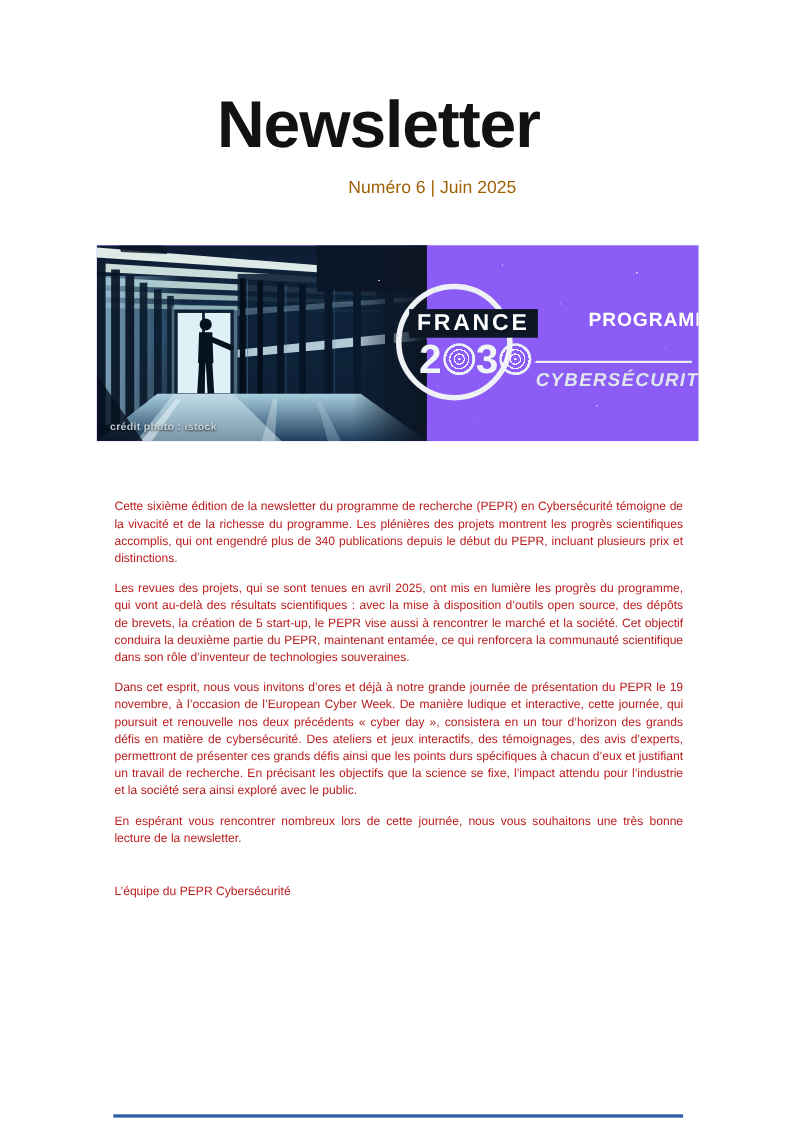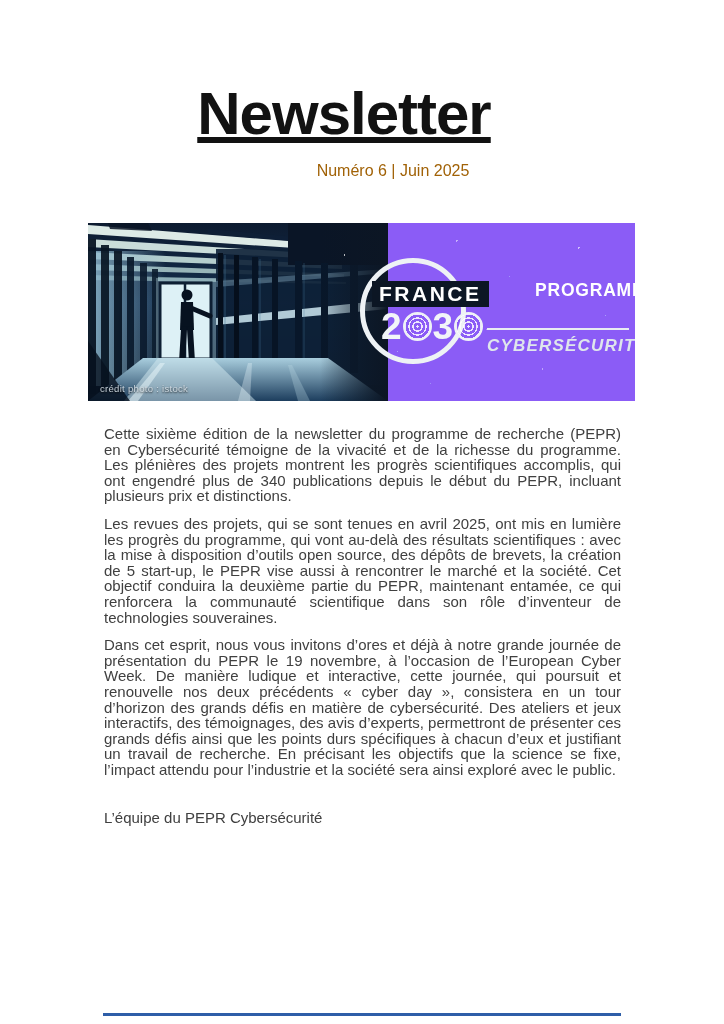--- a/index.html
+++ b/index.html
@@ -8,21 +8,21 @@
     background:#ffffff;
     font-family:"Liberation Sans", sans-serif;
     position:relative;
     overflow:hidden;
   }
   .page { position:absolute; inset:0; background:#fff; }
 
   .title {
     position:absolute; top:82px; left:0; width:688px;
     text-align:center; font-size:60px; font-weight:bold;
-    color:#121212; letter-spacing:-1px; line-height:1.05;text-decoration:underline;
+    color:#121212; letter-spacing:-1px; line-height:1.05;
   }
   .subtitle {
     position:absolute; top:162px; left:0; width:724px;
     text-align:center; font-size:16px; color:#a16207;padding-left:31px;
   }
 
   
   .banner {
     position:absolute; left:88px; top:223px; width:547px; height:178px;
     background:#8b5cf6; overflow:hidden;
@@ -76,28 +76,28 @@
     position:absolute; left:399px; top:105px; width:142px; height:2px;
     background:#e8edf2;
   }
   .logo-field {
     position:absolute; left:399px; top:113px;
     font-size:17px; font-style:italic; font-weight:600;
     color:#dfe6ec; letter-spacing:1.2px;
   }
   .photo-credit {
     position:absolute; left:12px; top:160px;
-    font-size:9.5px; font-weight:normal; color:rgba(214,224,232,.9);
+    font-size:9.5px; font-weight:bold; color:rgba(214,224,232,.9);
     text-shadow:0 1px 2px rgba(0,0,0,.8); letter-spacing:.3px;
   }
 
   
   .article {
-    position:absolute; left:104px; top:426px; width:517px;
-    font-size:15px; line-height:15.6px; color:#404040;
+    position:absolute; left:104px; top:454px; width:517px;
+    font-size:11px; line-height:15.6px; color:#b91c1c;
     text-align:justify;
   }
   .article p.para { margin:0 0 12px 0; }
   .signature { margin-top:33px; text-align:left; }
 
   .footer-rule {
     position:absolute; left:103px; top:1013px; width:518px; height:3px;
     background:#2E5EA8;
   }
 </style>
@@ -215,18 +215,19 @@
     <div class="logo-field">CYBERSÉCURITÉ</div>
 
     <div class="photo-credit">crédit photo : istock</div>
   </div>
 
   <div class="article">
     <div>
         <p class="para">Cette sixième édition de la newsletter du programme de recherche (PEPR) en Cybersécurité témoigne de la vivacité et de la richesse du programme. Les plénières des projets montrent les progrès scientifiques accomplis, qui ont engendré plus de 340 publications depuis le début du PEPR, incluant plusieurs prix et distinctions.</p>
         <p class="para">Les revues des projets, qui se sont tenues en avril 2025, ont mis en lumière les progrès du programme, qui vont au-delà des résultats scientifiques : avec la mise à disposition d’outils open source, des dépôts de brevets, la création de 5 start-up, le PEPR vise aussi à rencontrer le marché et la société. Cet objectif conduira la deuxième partie du PEPR, maintenant entamée, ce qui renforcera la communauté scientifique dans son rôle d’inventeur de technologies souveraines.</p>
         <p class="para">Dans cet esprit, nous vous invitons d’ores et déjà à notre grande journée de présentation du PEPR le 19 novembre, à l’occasion de l’European Cyber Week. De manière ludique et interactive, cette journée, qui poursuit et renouvelle nos deux précédents « cyber day », consistera en un tour d’horizon des grands défis en matière de cybersécurité. Des ateliers et jeux interactifs, des témoignages, des avis d’experts, permettront de présenter ces grands défis ainsi que les points durs spécifiques à chacun d’eux et justifiant un travail de recherche. En précisant les objectifs que la science se fixe, l’impact attendu pour l’industrie et la société sera ainsi exploré avec le public.</p>
+        <p class="para">En espérant vous rencontrer nombreux lors de cette journée, nous vous souhaitons une très bonne lecture de la newsletter.</p>
       </div>
     <p class="signature">L’équipe du PEPR Cybersécurité</p>
   </div>
 
   <div class="footer-rule"></div>
 </div>
 
 </body></html>

